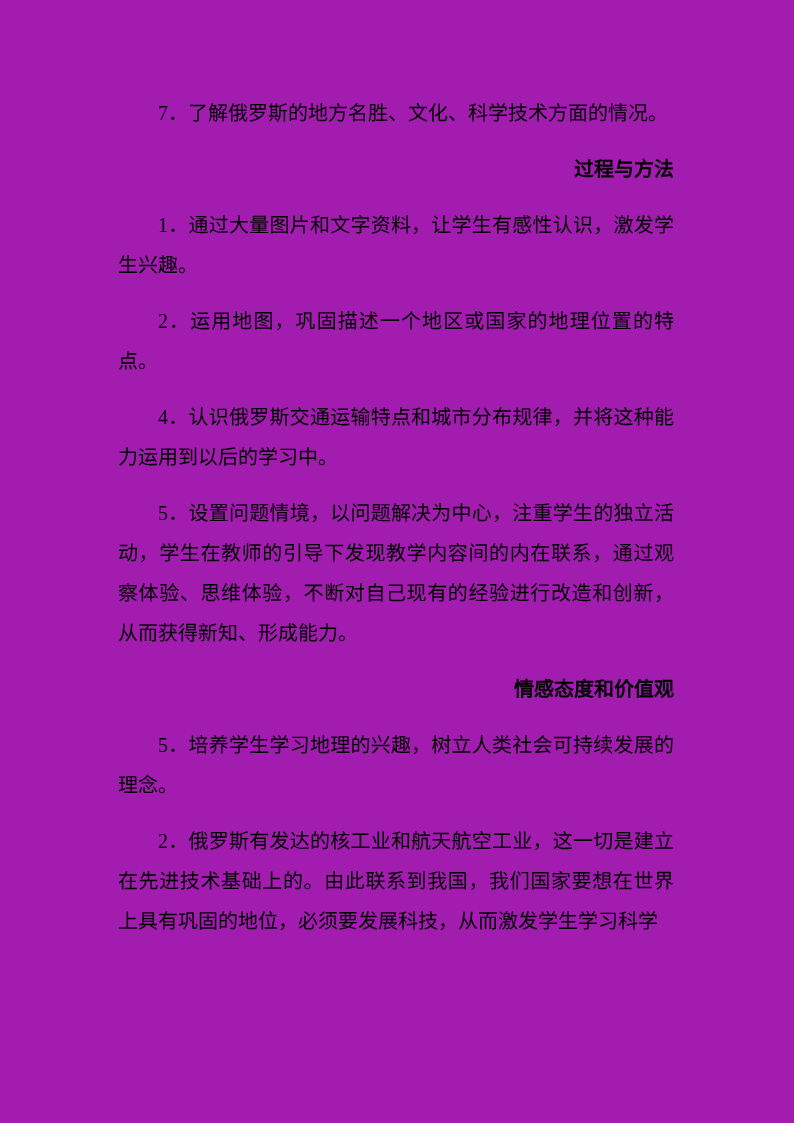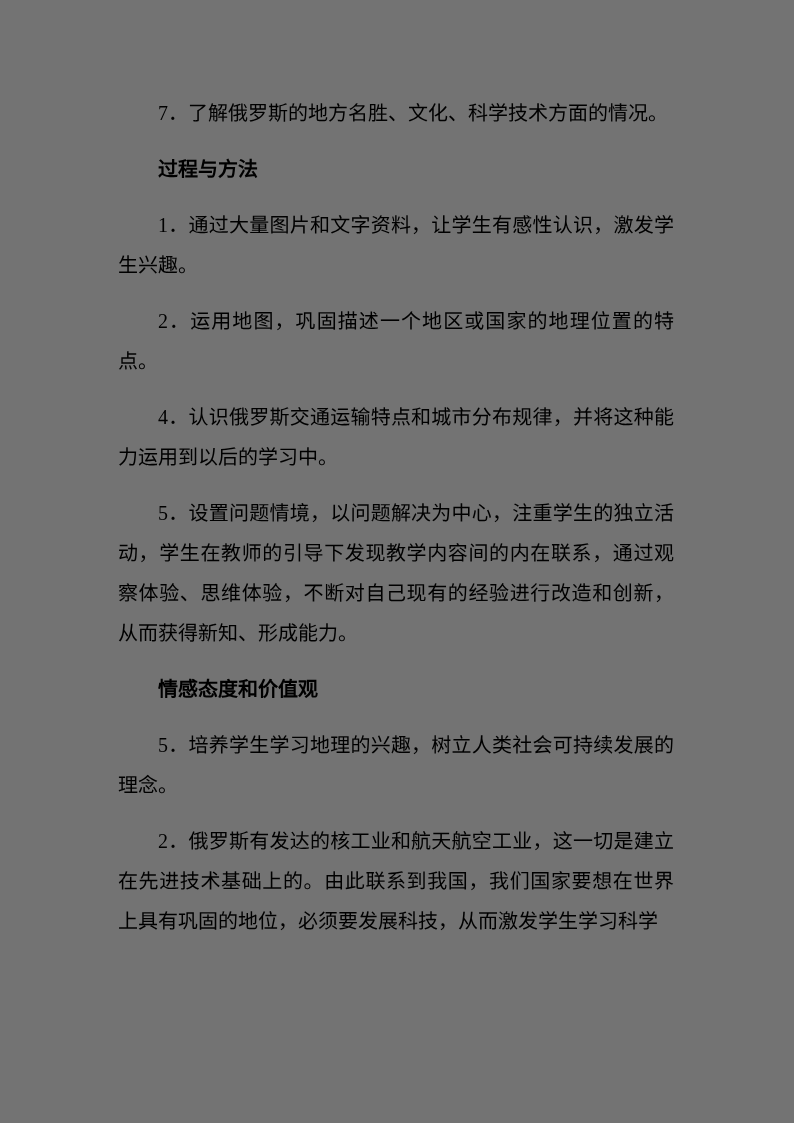--- a/index.html
+++ b/index.html
@@ -5,21 +5,21 @@
   html, body {
     margin: 0;
     padding: 0;
     background: #ffffff;
     overflow: hidden;
   }
   .page {
     position: relative;
     width: 794px;
     height: 1123px;
-    background: #737373;
+    background: #a21caf;
     color: #000000;
     font-family: "Liberation Serif", "DejaVu Serif", serif;
   }
   .content {
     position: absolute;
     left: 118px;
     top: 93px;
     width: 556px;
   }
   .para {
@@ -32,21 +32,21 @@
     line-break: strict;
     word-break: normal;
     letter-spacing: 0;
   }
   .heading {
     margin: 0 0 16px 0;
     font-size: 20px;
     line-height: 40px;
     font-weight: bold;
     text-indent: 2em;
-    text-align: left;
+    text-align: right;
   }
   .para:last-child { margin-bottom: 0; }
 </style>
 </head>
 <body>
 
 <div class="page">
   <div class="content">
 
     <p class="para">7．了解俄罗斯的地方名胜、文化、科学技术方面的情况。</p>

